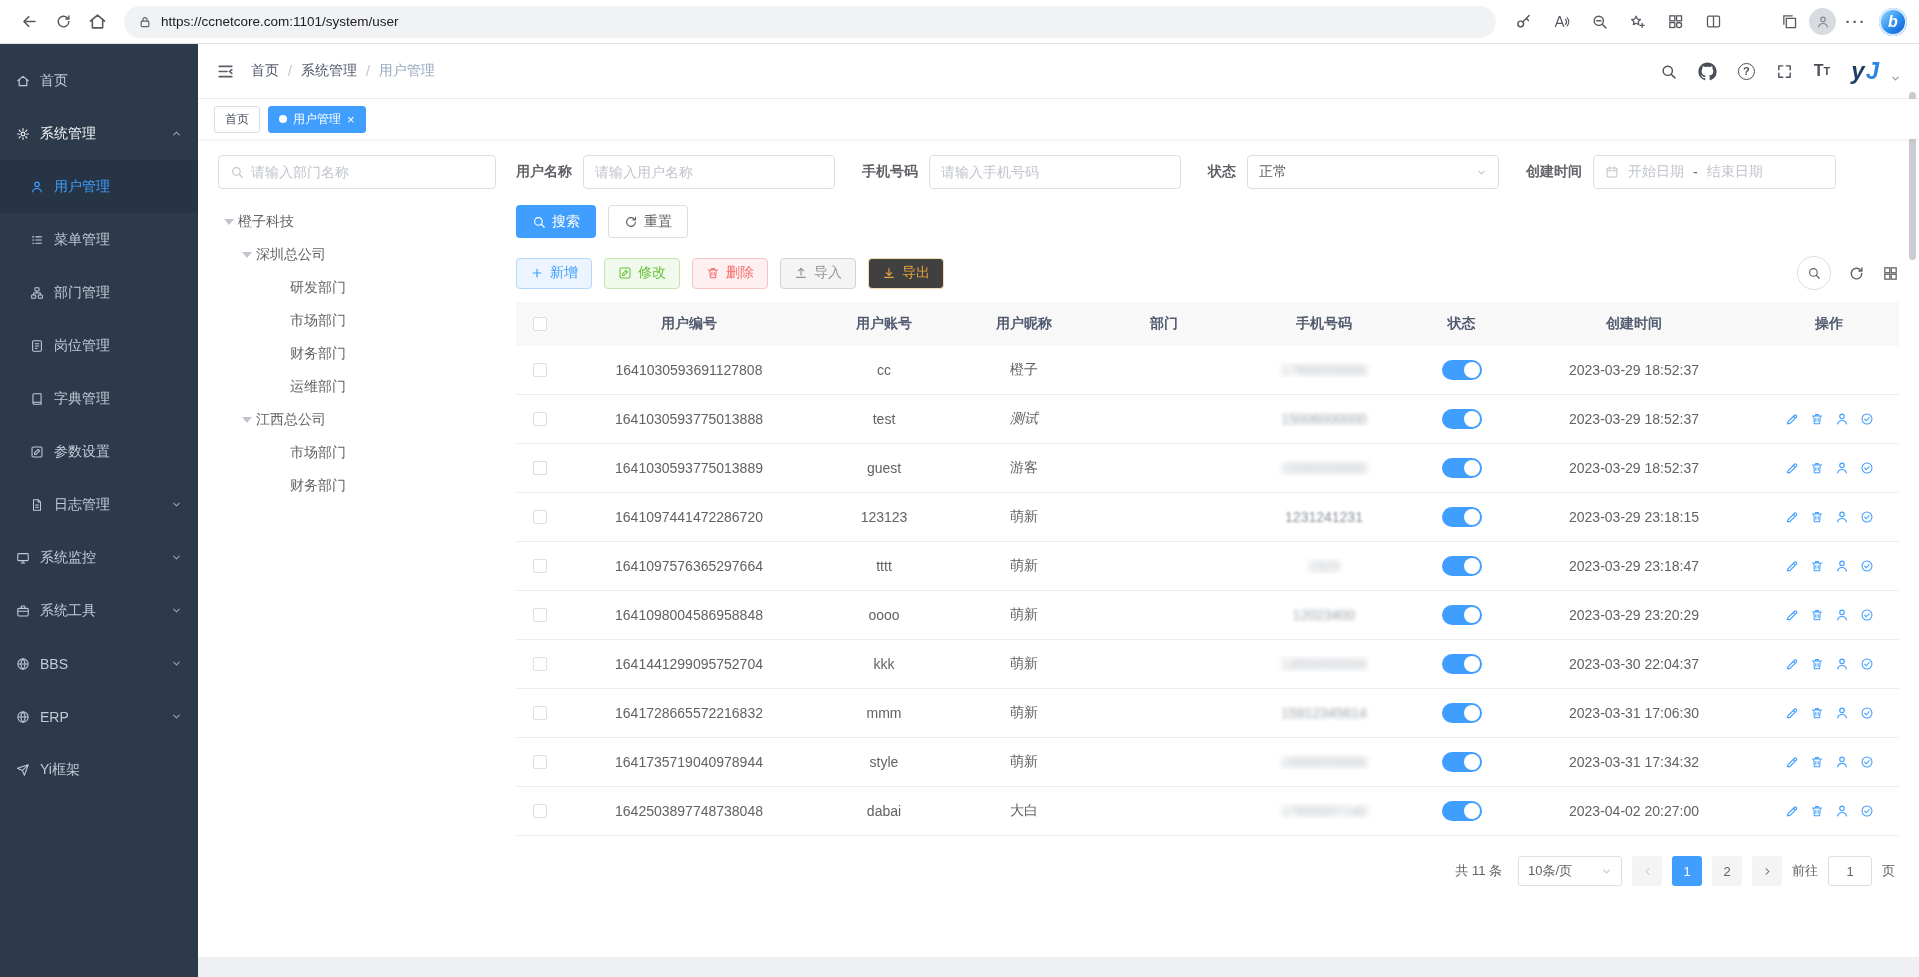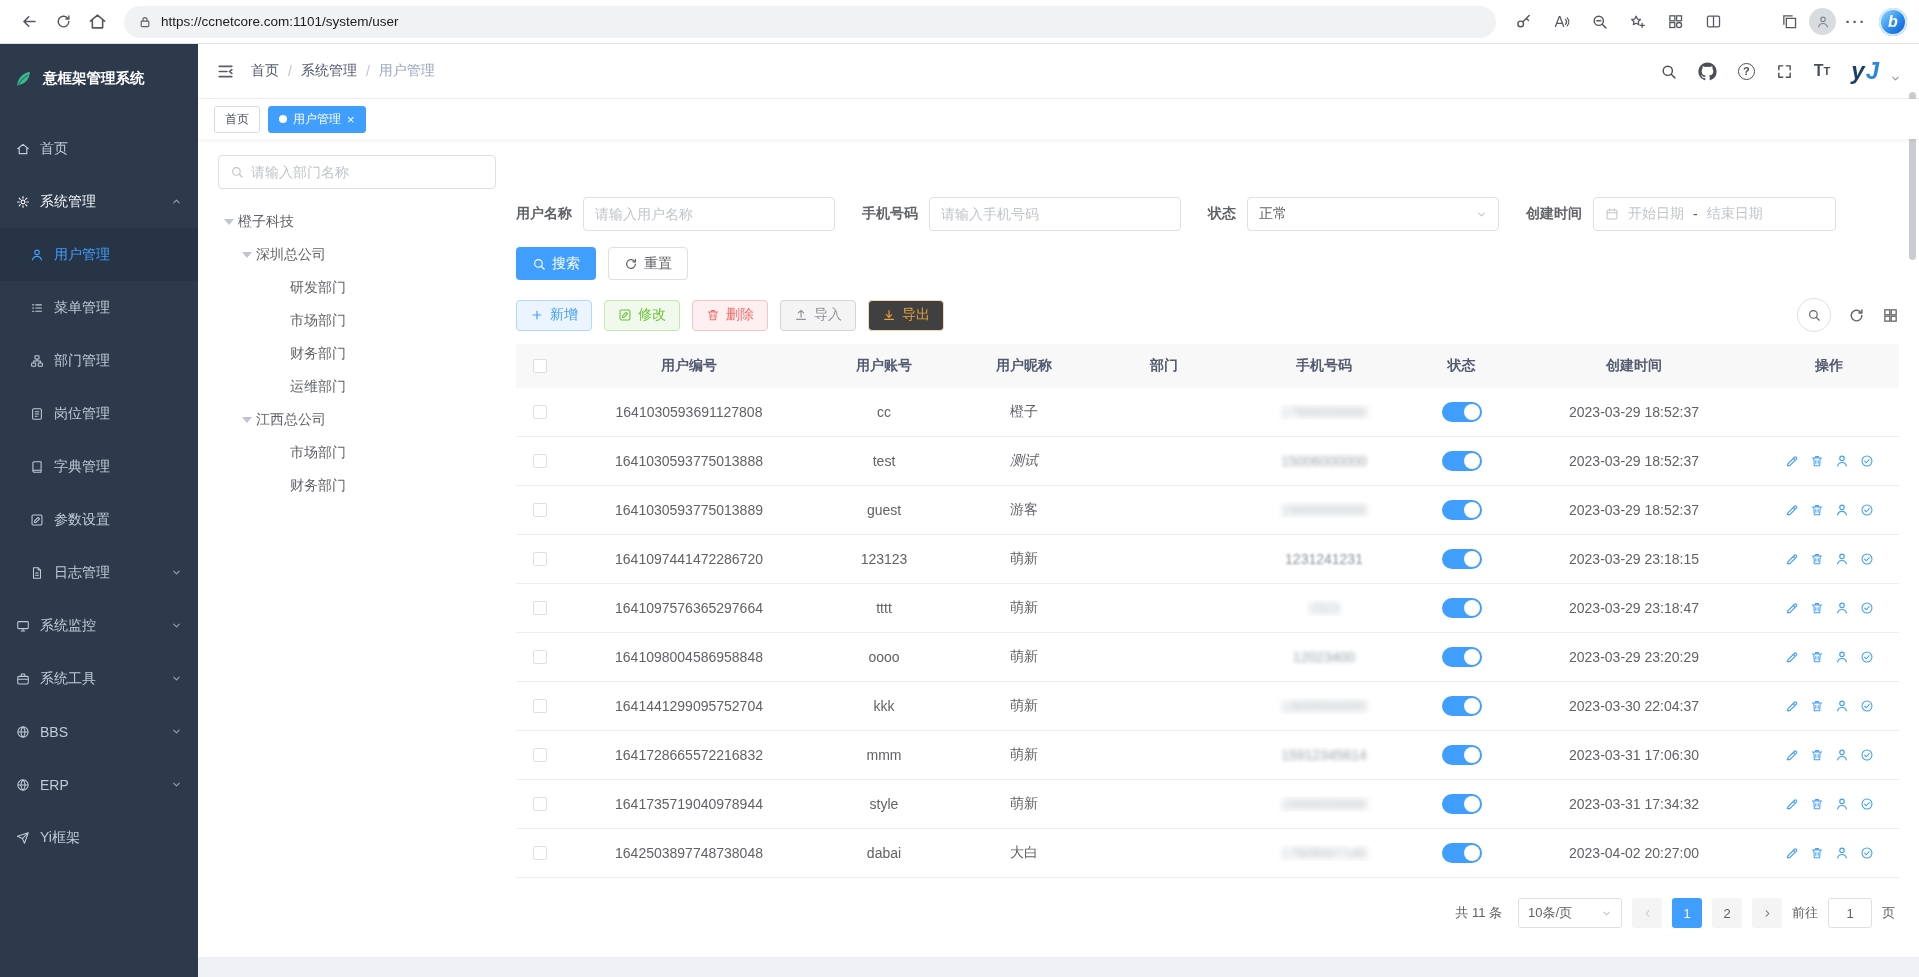--- a/index.html
+++ b/index.html
@@ -85,21 +85,21 @@
   .input-box input::placeholder { color:#c0c4cc; }
 
   .tree { font-size:14px; color:#606266; }
   .tree-node { height:33px; display:flex; align-items:center; cursor:pointer; }
   .tree-node.lv0 { padding-left:2px; } .tree-node.lv1 { padding-left:20px; } .tree-node.lv2 { padding-left:54px; }
   .tcaret { width:18px; display:flex; justify-content:center; }
   .tri-down { width:0; height:0; border-left:5px solid transparent; border-right:5px solid transparent;
     border-top:6px solid #c0c4cc; }
 
   .right-panel { flex:1; min-width:0; display:flex; flex-direction:column; }
-  .filter-row { display:flex; align-items:flex-start; margin-bottom:16px;margin-top:42px; }
+  .filter-row { display:flex; align-items:flex-start; margin-bottom:16px; }
   .f-group { display:flex; align-items:center; margin-right:27px; }
   .f-label { font-weight:700; color:#606266; margin-right:11px; white-space:nowrap; }
   .f-input { width:252px; } .f-select { width:252px; justify-content:space-between; color:#606266; }
   .f-select .chev { color:#c0c4cc; }
   .date-box { width:243px; gap:9px; }
   .date-ph { color:#c0c4cc; } .date-sep { color:#606266; }
 
   .btn { height:33px; padding:0 15px; border-radius:4px; border:1px solid transparent;
     display:inline-flex; align-items:center; gap:6px; font-size:14px; cursor:pointer;
     font-family:inherit; white-space:nowrap; }
@@ -395,26 +395,20 @@
   <div class="bicon">
       <span class="more-dots">···</span>
     </div>
   <div class="copilot">
       <span>b</span>
     </div>
 </div>
 
 <div class="app">
   <aside class="sidebar">
-    <div class="logo-row">
-      <svg class="icon lg">
-          <use href="#i-leaf" xlink:href="#i-leaf"></use>
-        </svg>
-      <span>意框架管理系统</span>
-    </div>
     <nav class="menu" id="side-menu">
         <div class="menu-item level0">
           <svg class="icon sm">
             <use href="#i-home" xlink:href="#i-home"></use>
           </svg>
           <span>首页</span>
         </div>
         <div class="menu-item level0 parent-open">
           <svg class="icon sm">
             <use href="#i-gear" xlink:href="#i-gear"></use>

